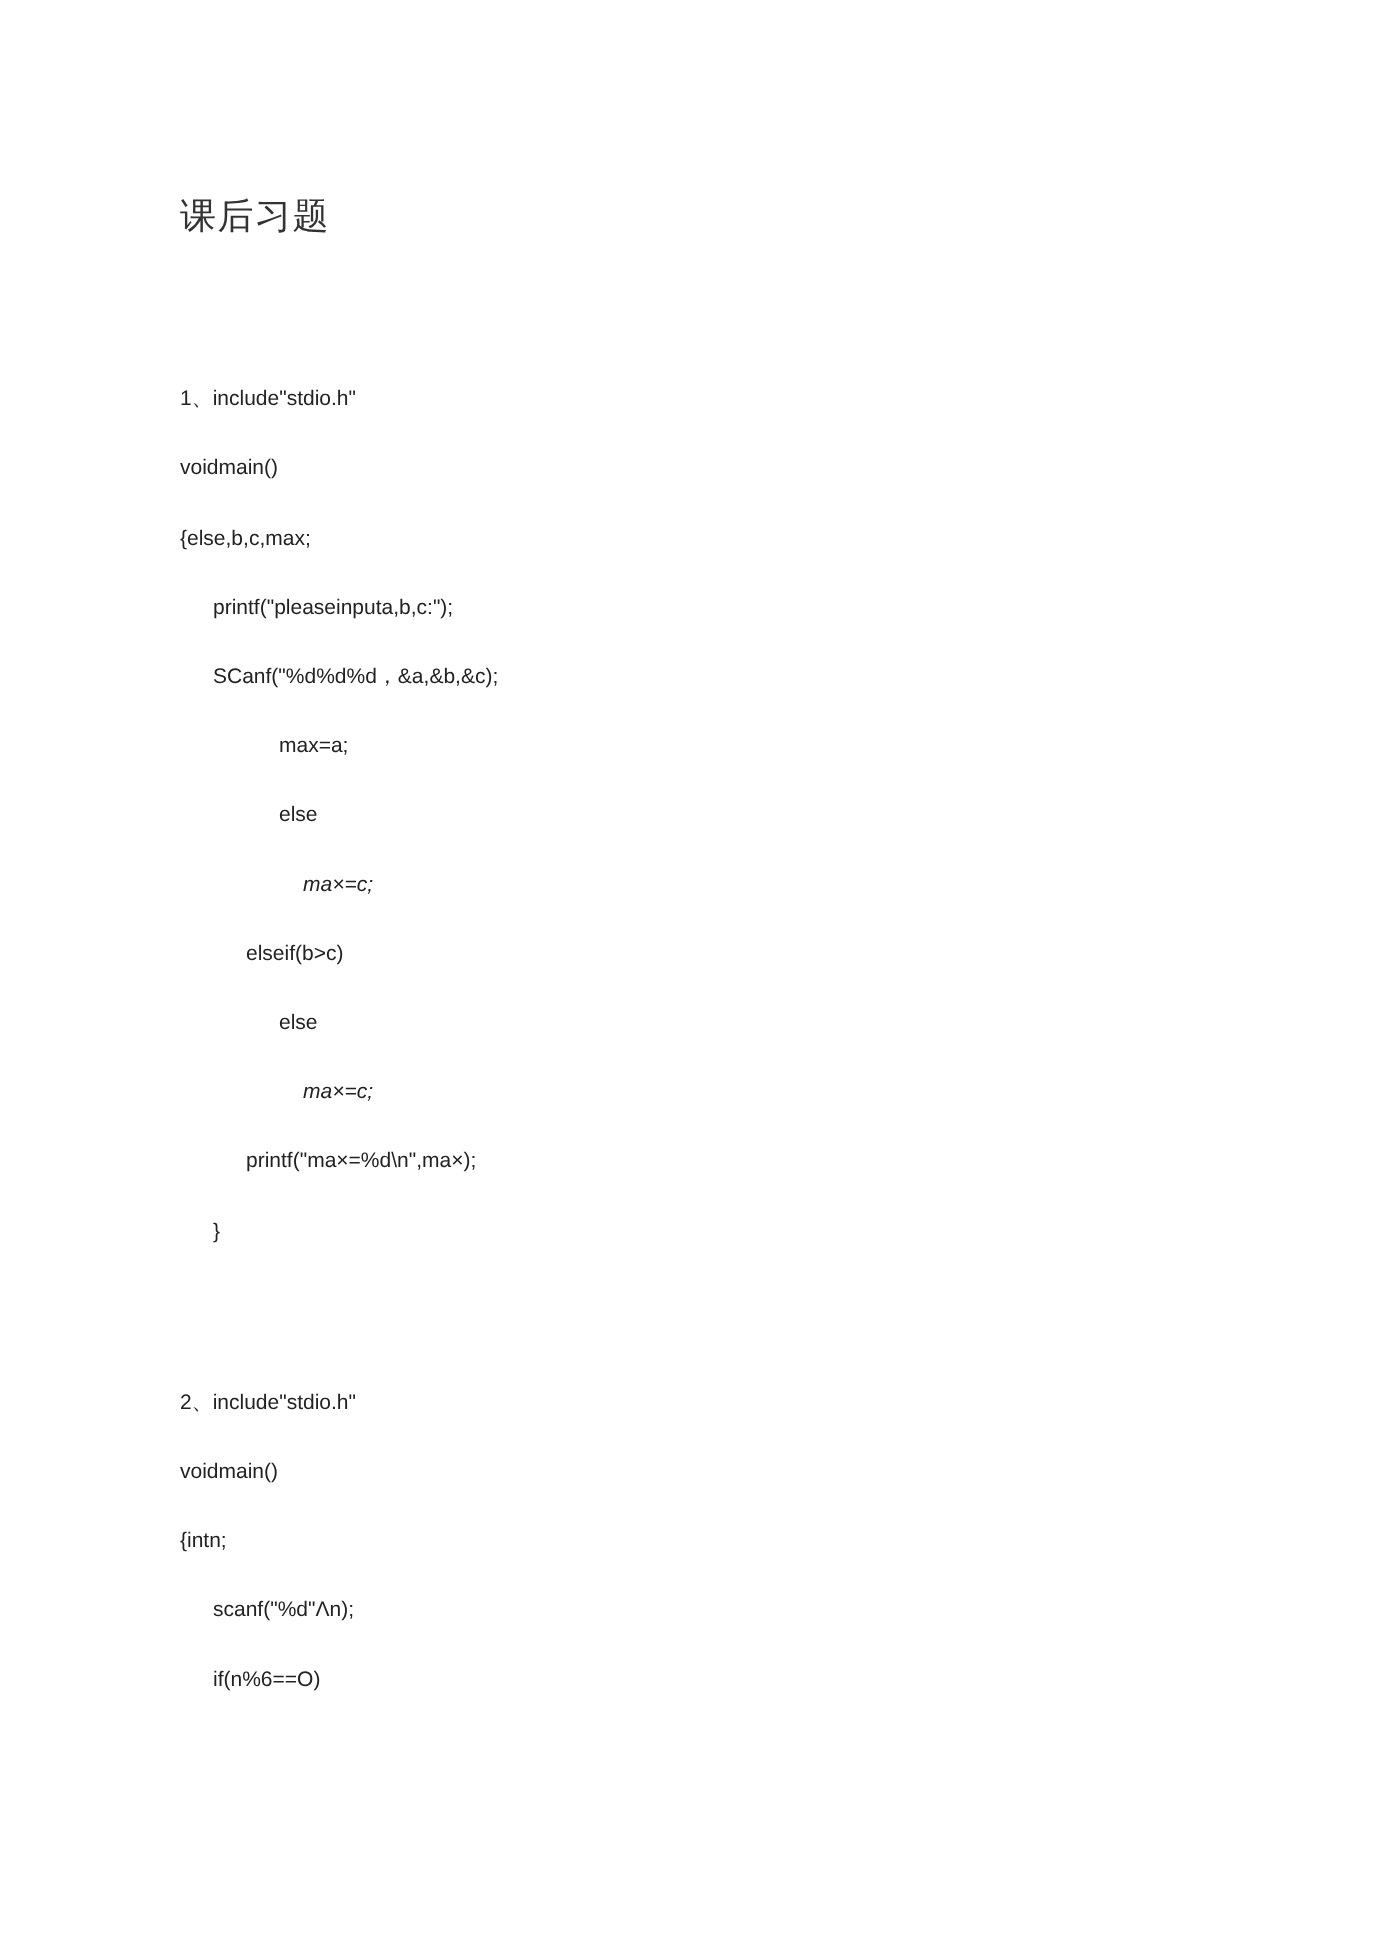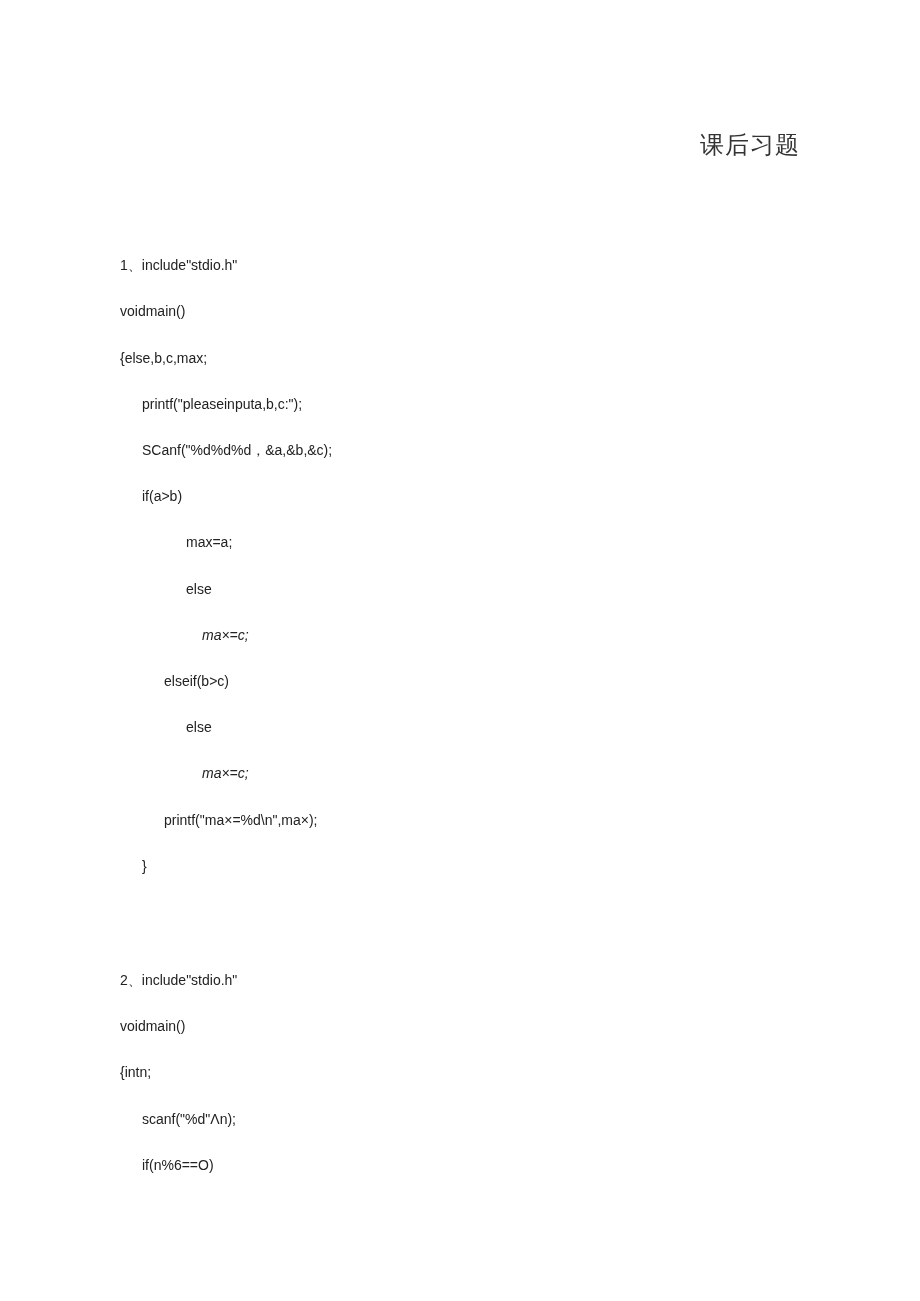--- a/index.html
+++ b/index.html
@@ -8,21 +8,21 @@
     background: #ffffff;
     font-family: "SimSun", "Microsoft YaHei", serif;
     width: 920px;
     min-height: 1301px;
   }
   .page {
     padding: 130px 120px 50px 120px;
     box-sizing: border-box;
   }
   .title {
-    text-align: right;
+    text-align: left;
     font-size: 24px;
     color: #333;
     line-height: 1.3;
     margin-bottom: 70px;
     font-weight: normal;
     font-family: "SimSun", serif;
     letter-spacing: 1px;
   }
   .code-block {
     font-size: 14px;
@@ -45,21 +45,20 @@
   <div class="title">
     <div>课后习题</div>
   </div>
 
   <div class="code-block">
 <div>1、include"stdio.h"</div>
 <div>voidmain()</div>
 <div>{else,b,c,max;</div>
 <div class="ind1">printf("pleaseinputa,b,c:");</div>
 <div class="ind1">SCanf("%d%d%d，&amp;a,&amp;b,&amp;c);</div>
-<div class="ind1">if(a&gt;b)</div>
 <div class="ind3">max=a;</div>
 <div class="ind3">else</div>
 <div class="ind4">ma×=c;</div>
 <div class="ind2">elseif(b&gt;c)</div>
 <div class="ind3">else</div>
 <div class="ind4">ma×=c;</div>
 <div class="ind2">printf("ma×=%d\n",ma×);</div>
 <div class="ind1">}</div>
   </div>
 

